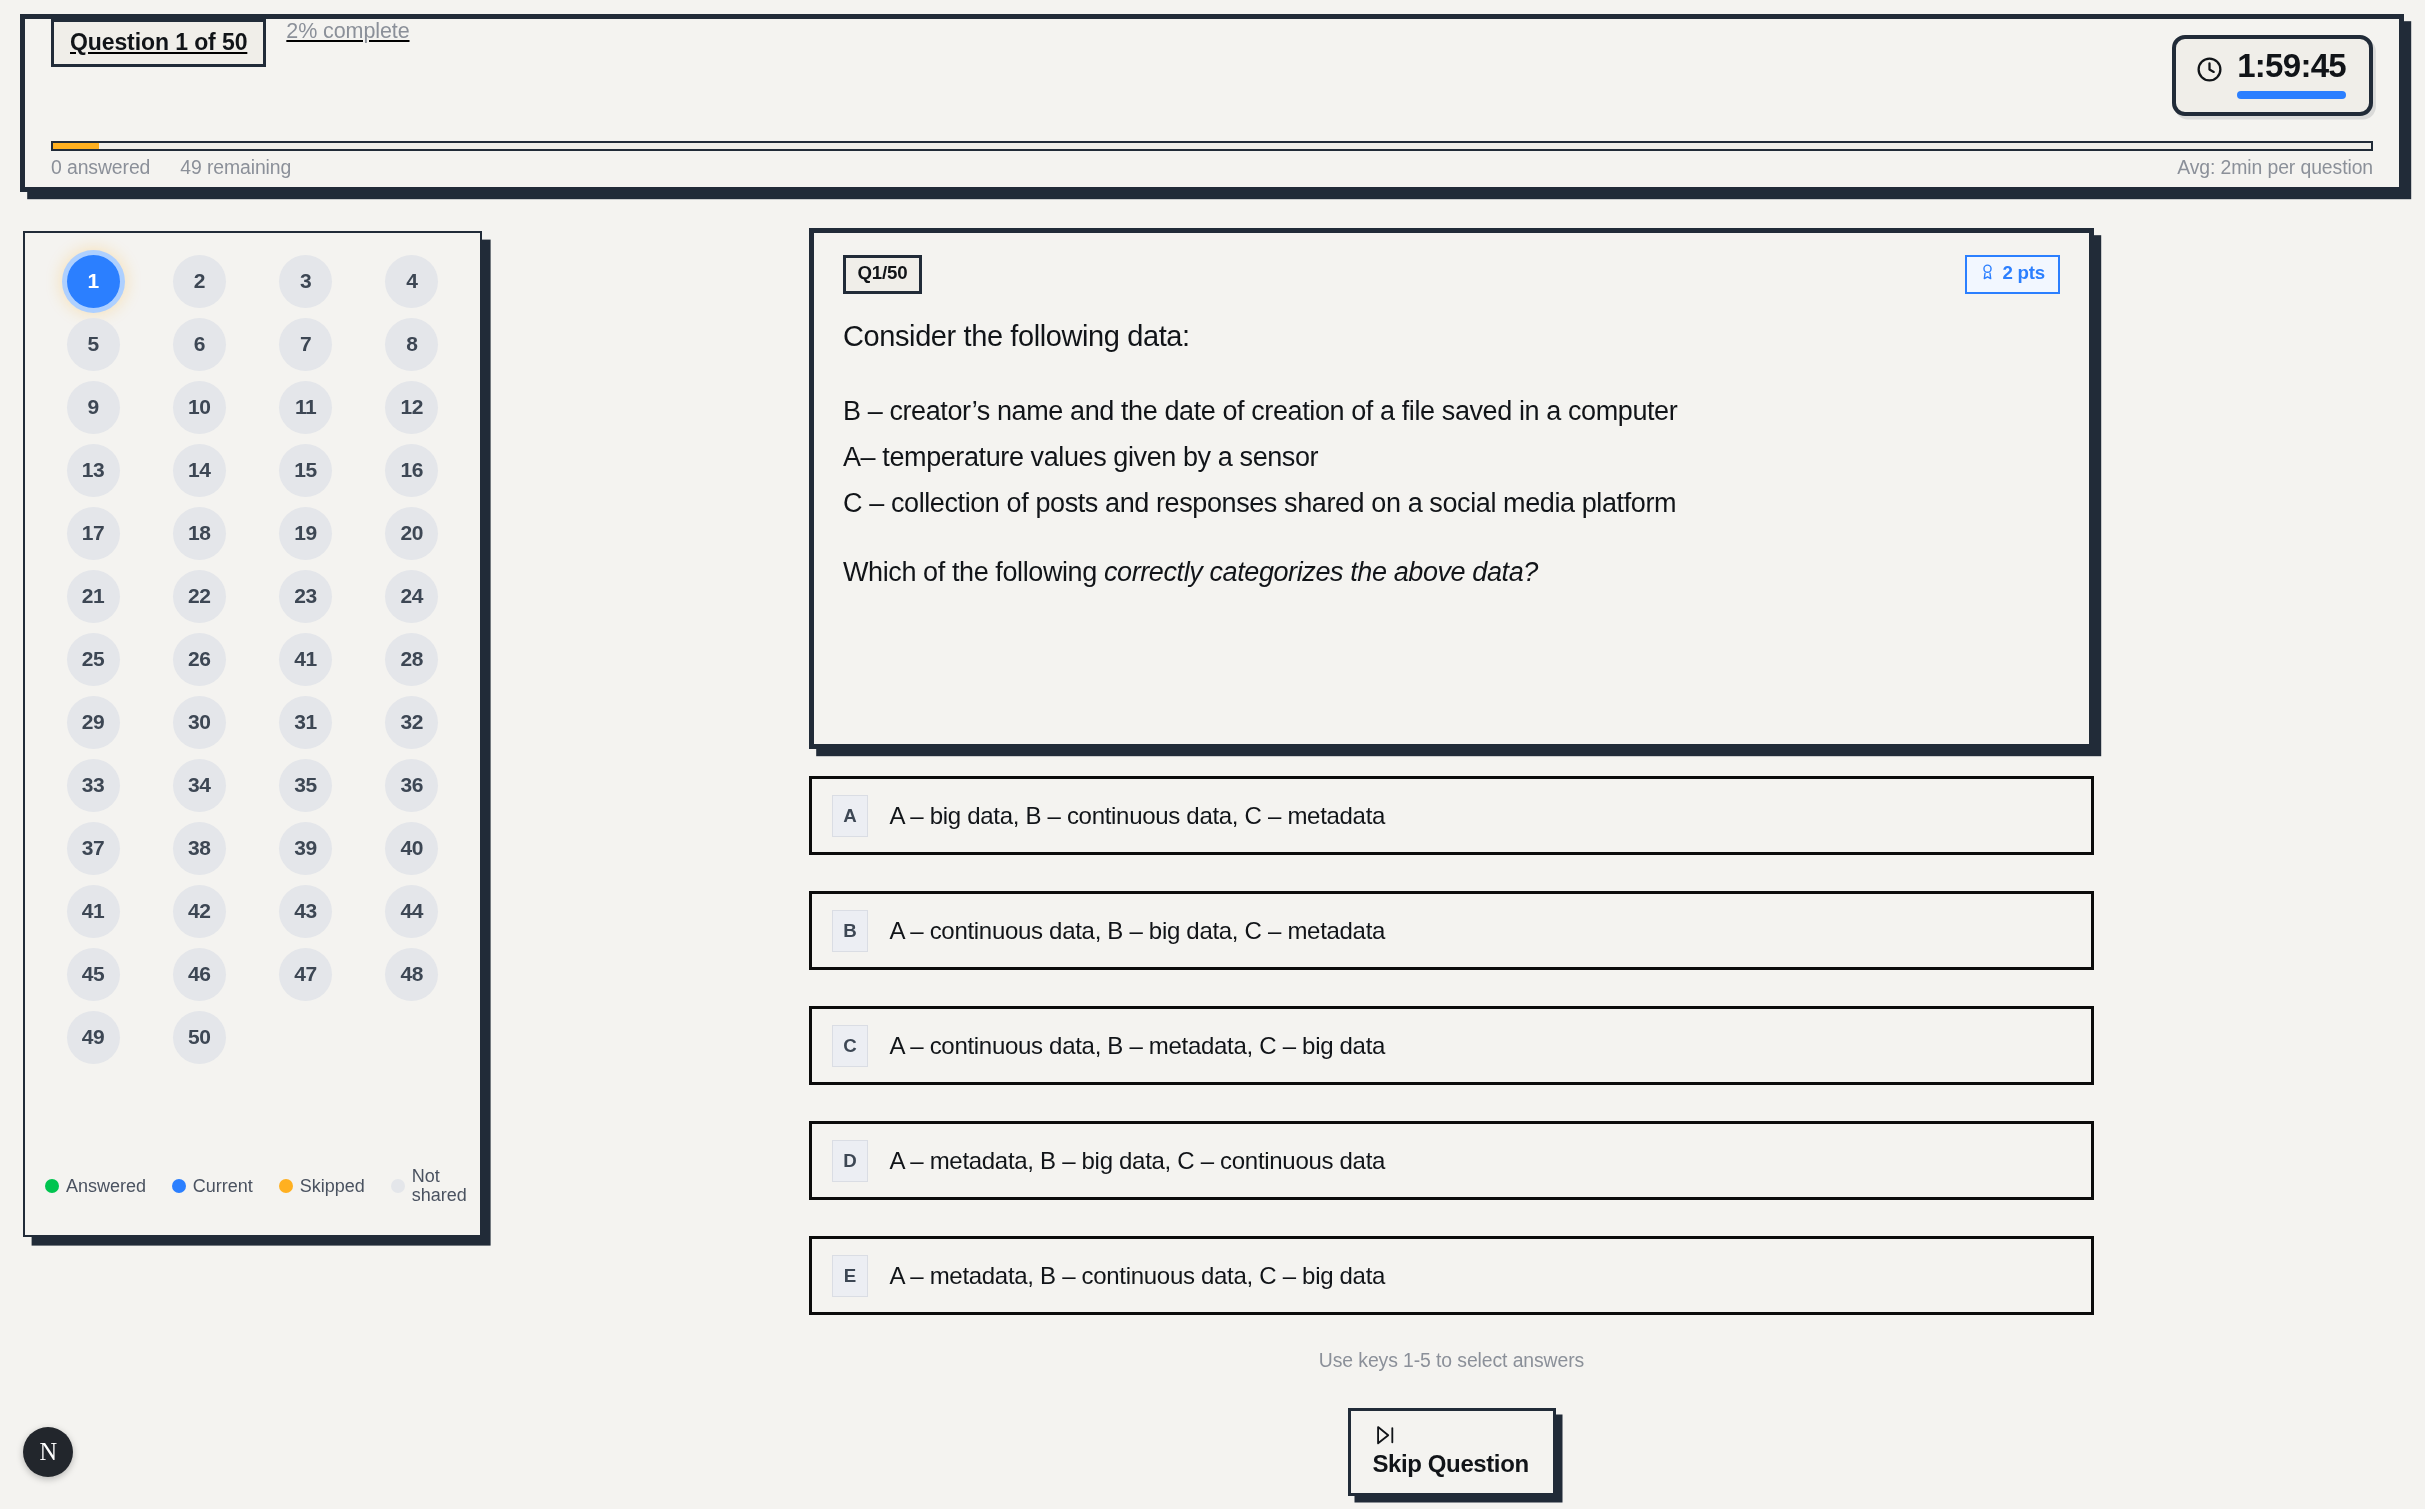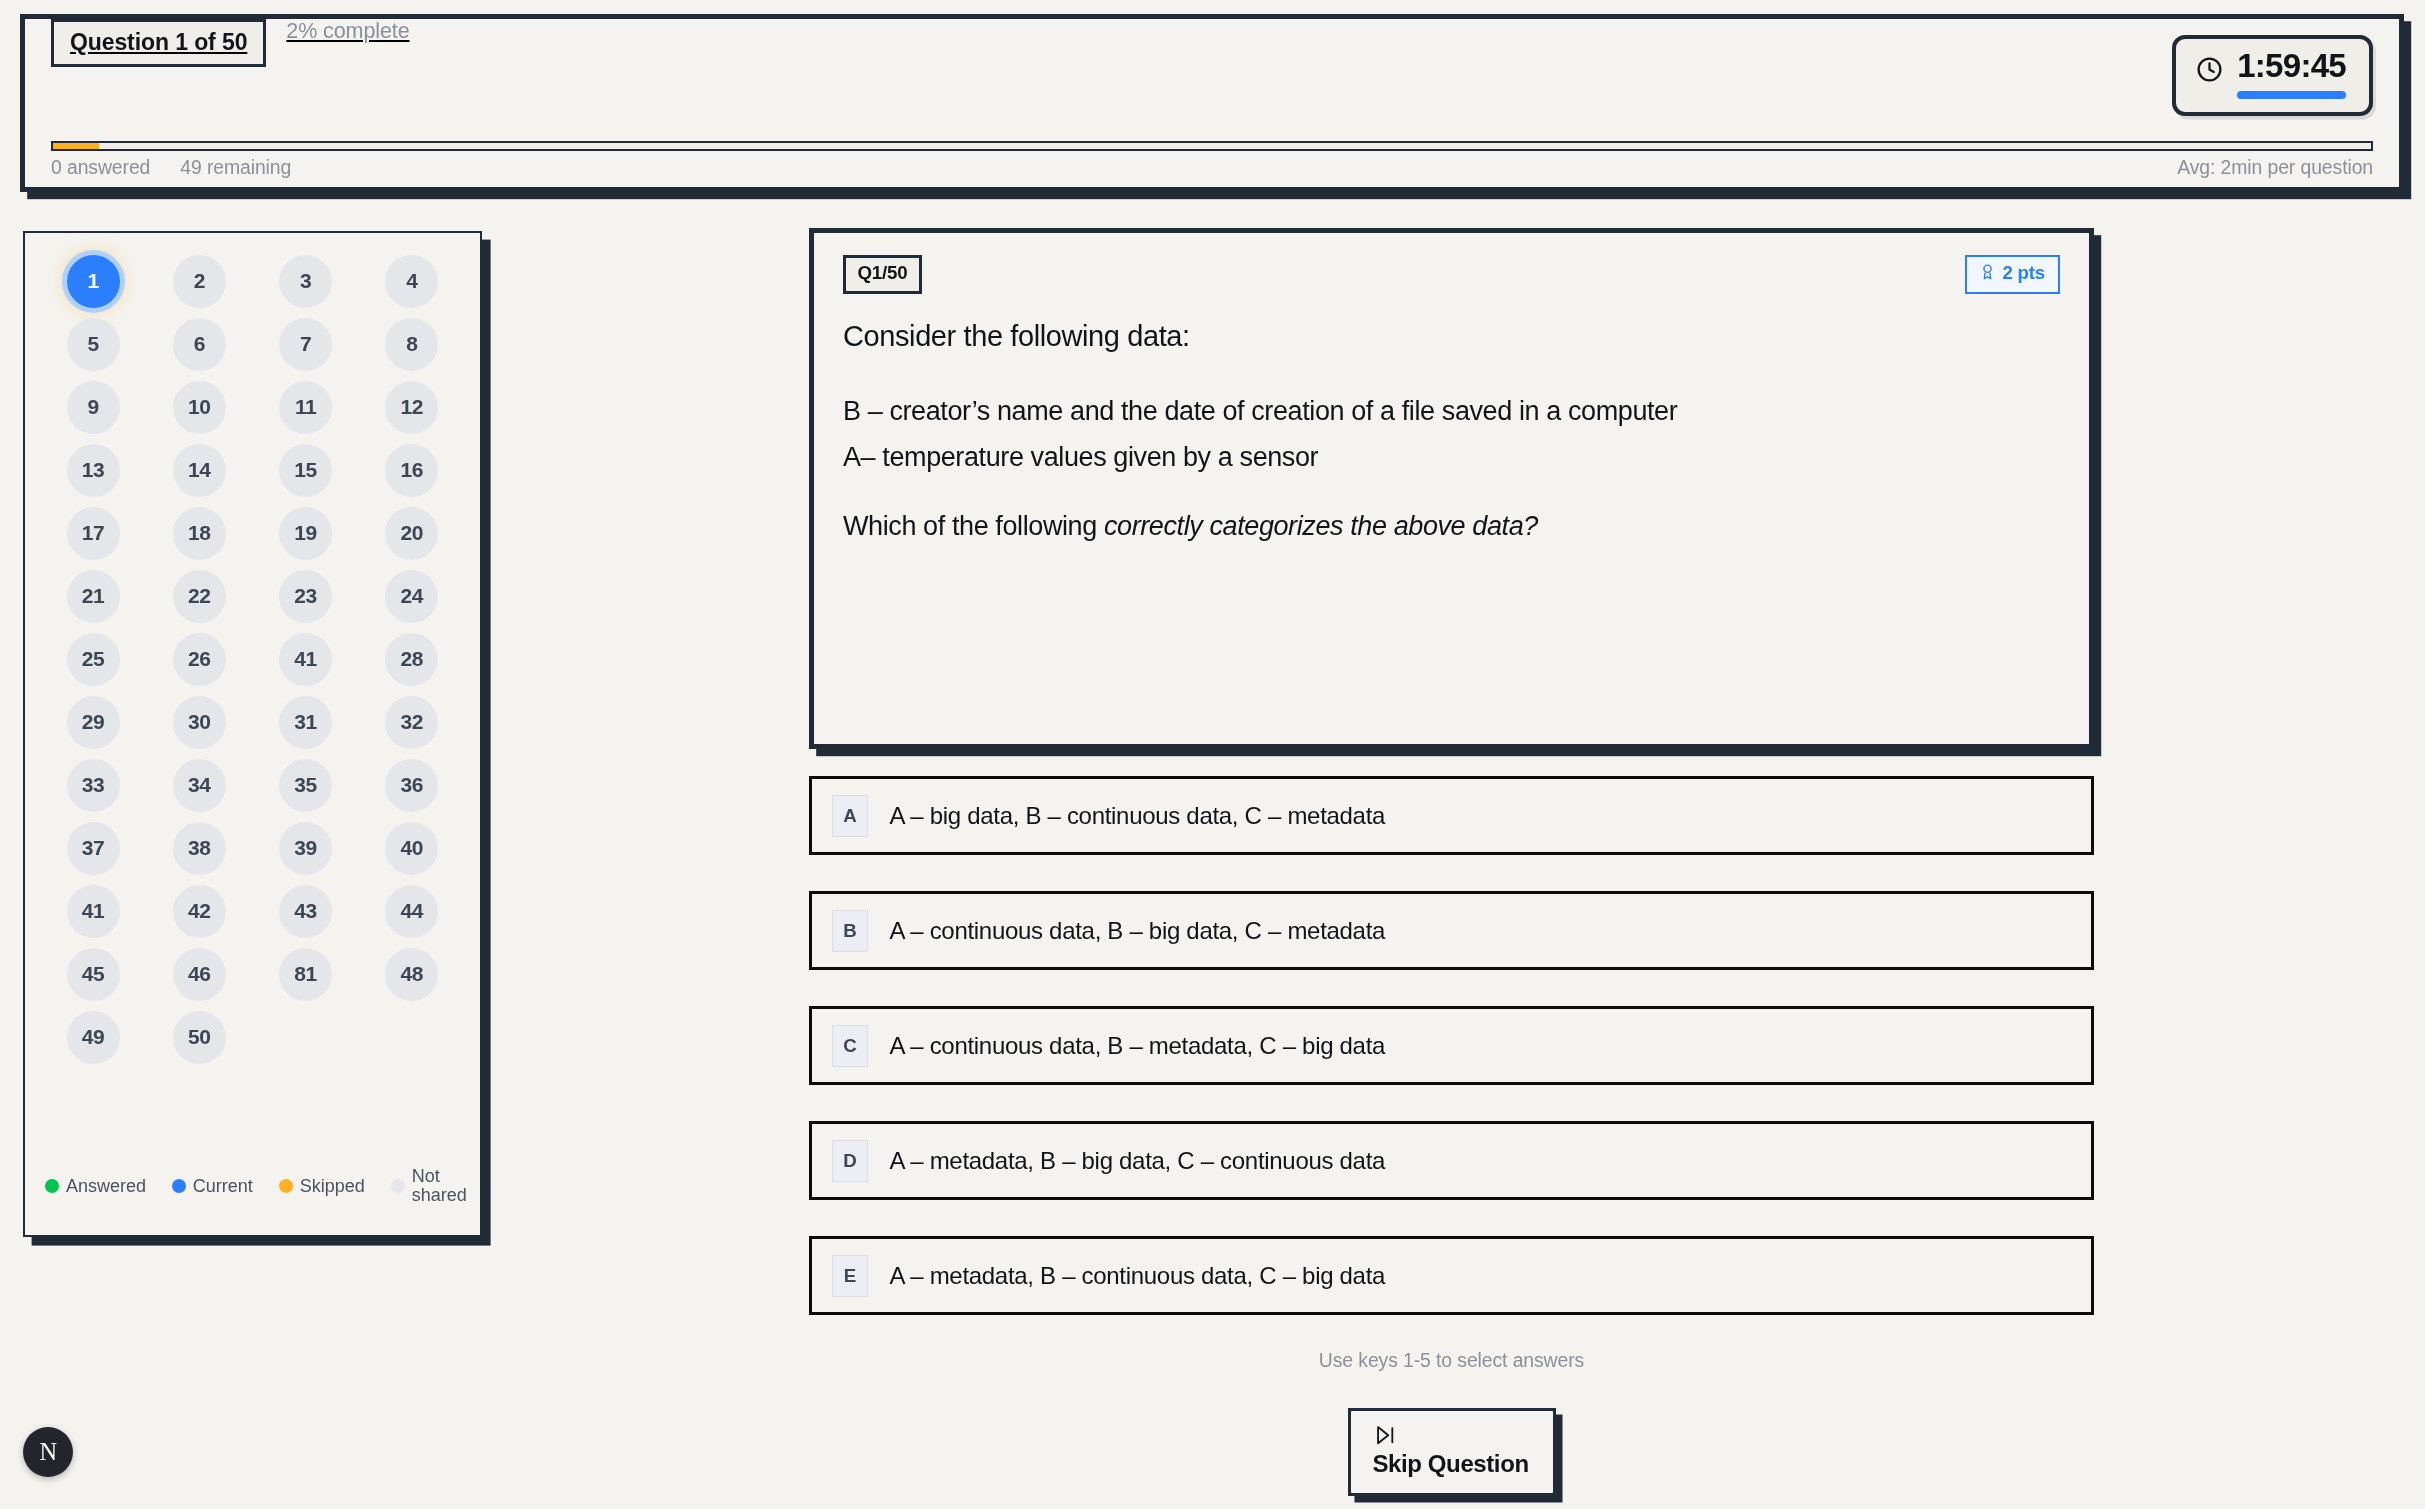--- a/index.html
+++ b/index.html
@@ -492,21 +492,21 @@
         <div class="nav-cell">
           <button class="nav-btn">44</button>
         </div>
         <div class="nav-cell">
           <button class="nav-btn">45</button>
         </div>
         <div class="nav-cell">
           <button class="nav-btn">46</button>
         </div>
         <div class="nav-cell">
-          <button class="nav-btn">81</button>
+          <button class="nav-btn">47</button>
         </div>
         <div class="nav-cell">
           <button class="nav-btn">48</button>
         </div>
         <div class="nav-cell">
           <button class="nav-btn">49</button>
         </div>
         <div class="nav-cell">
           <button class="nav-btn">50</button>
         </div>
@@ -543,20 +543,21 @@
         </span>
         <span>2 pts</span>
       </div>
     </div>
 
     <div class="q-body">
       <div class="q-lead">Consider the following data:</div>
       <div class="q-items" id="q-items">
           <div class="q-item">B – creator’s name and the date of creation of a file saved in a computer</div>
           <div class="q-item">A– temperature values given by a sensor</div>
+          <div class="q-item">C – collection of posts and responses shared on a social media platform</div>
         </div>
       <div class="q-ask">
         <span>Which of the following </span><em>correctly categorizes the above data?</em>
       </div>
     </div>
   </div>
 
   <div class="options" id="options-list">
       <div class="option">
         <span class="option-letter">A</span>

